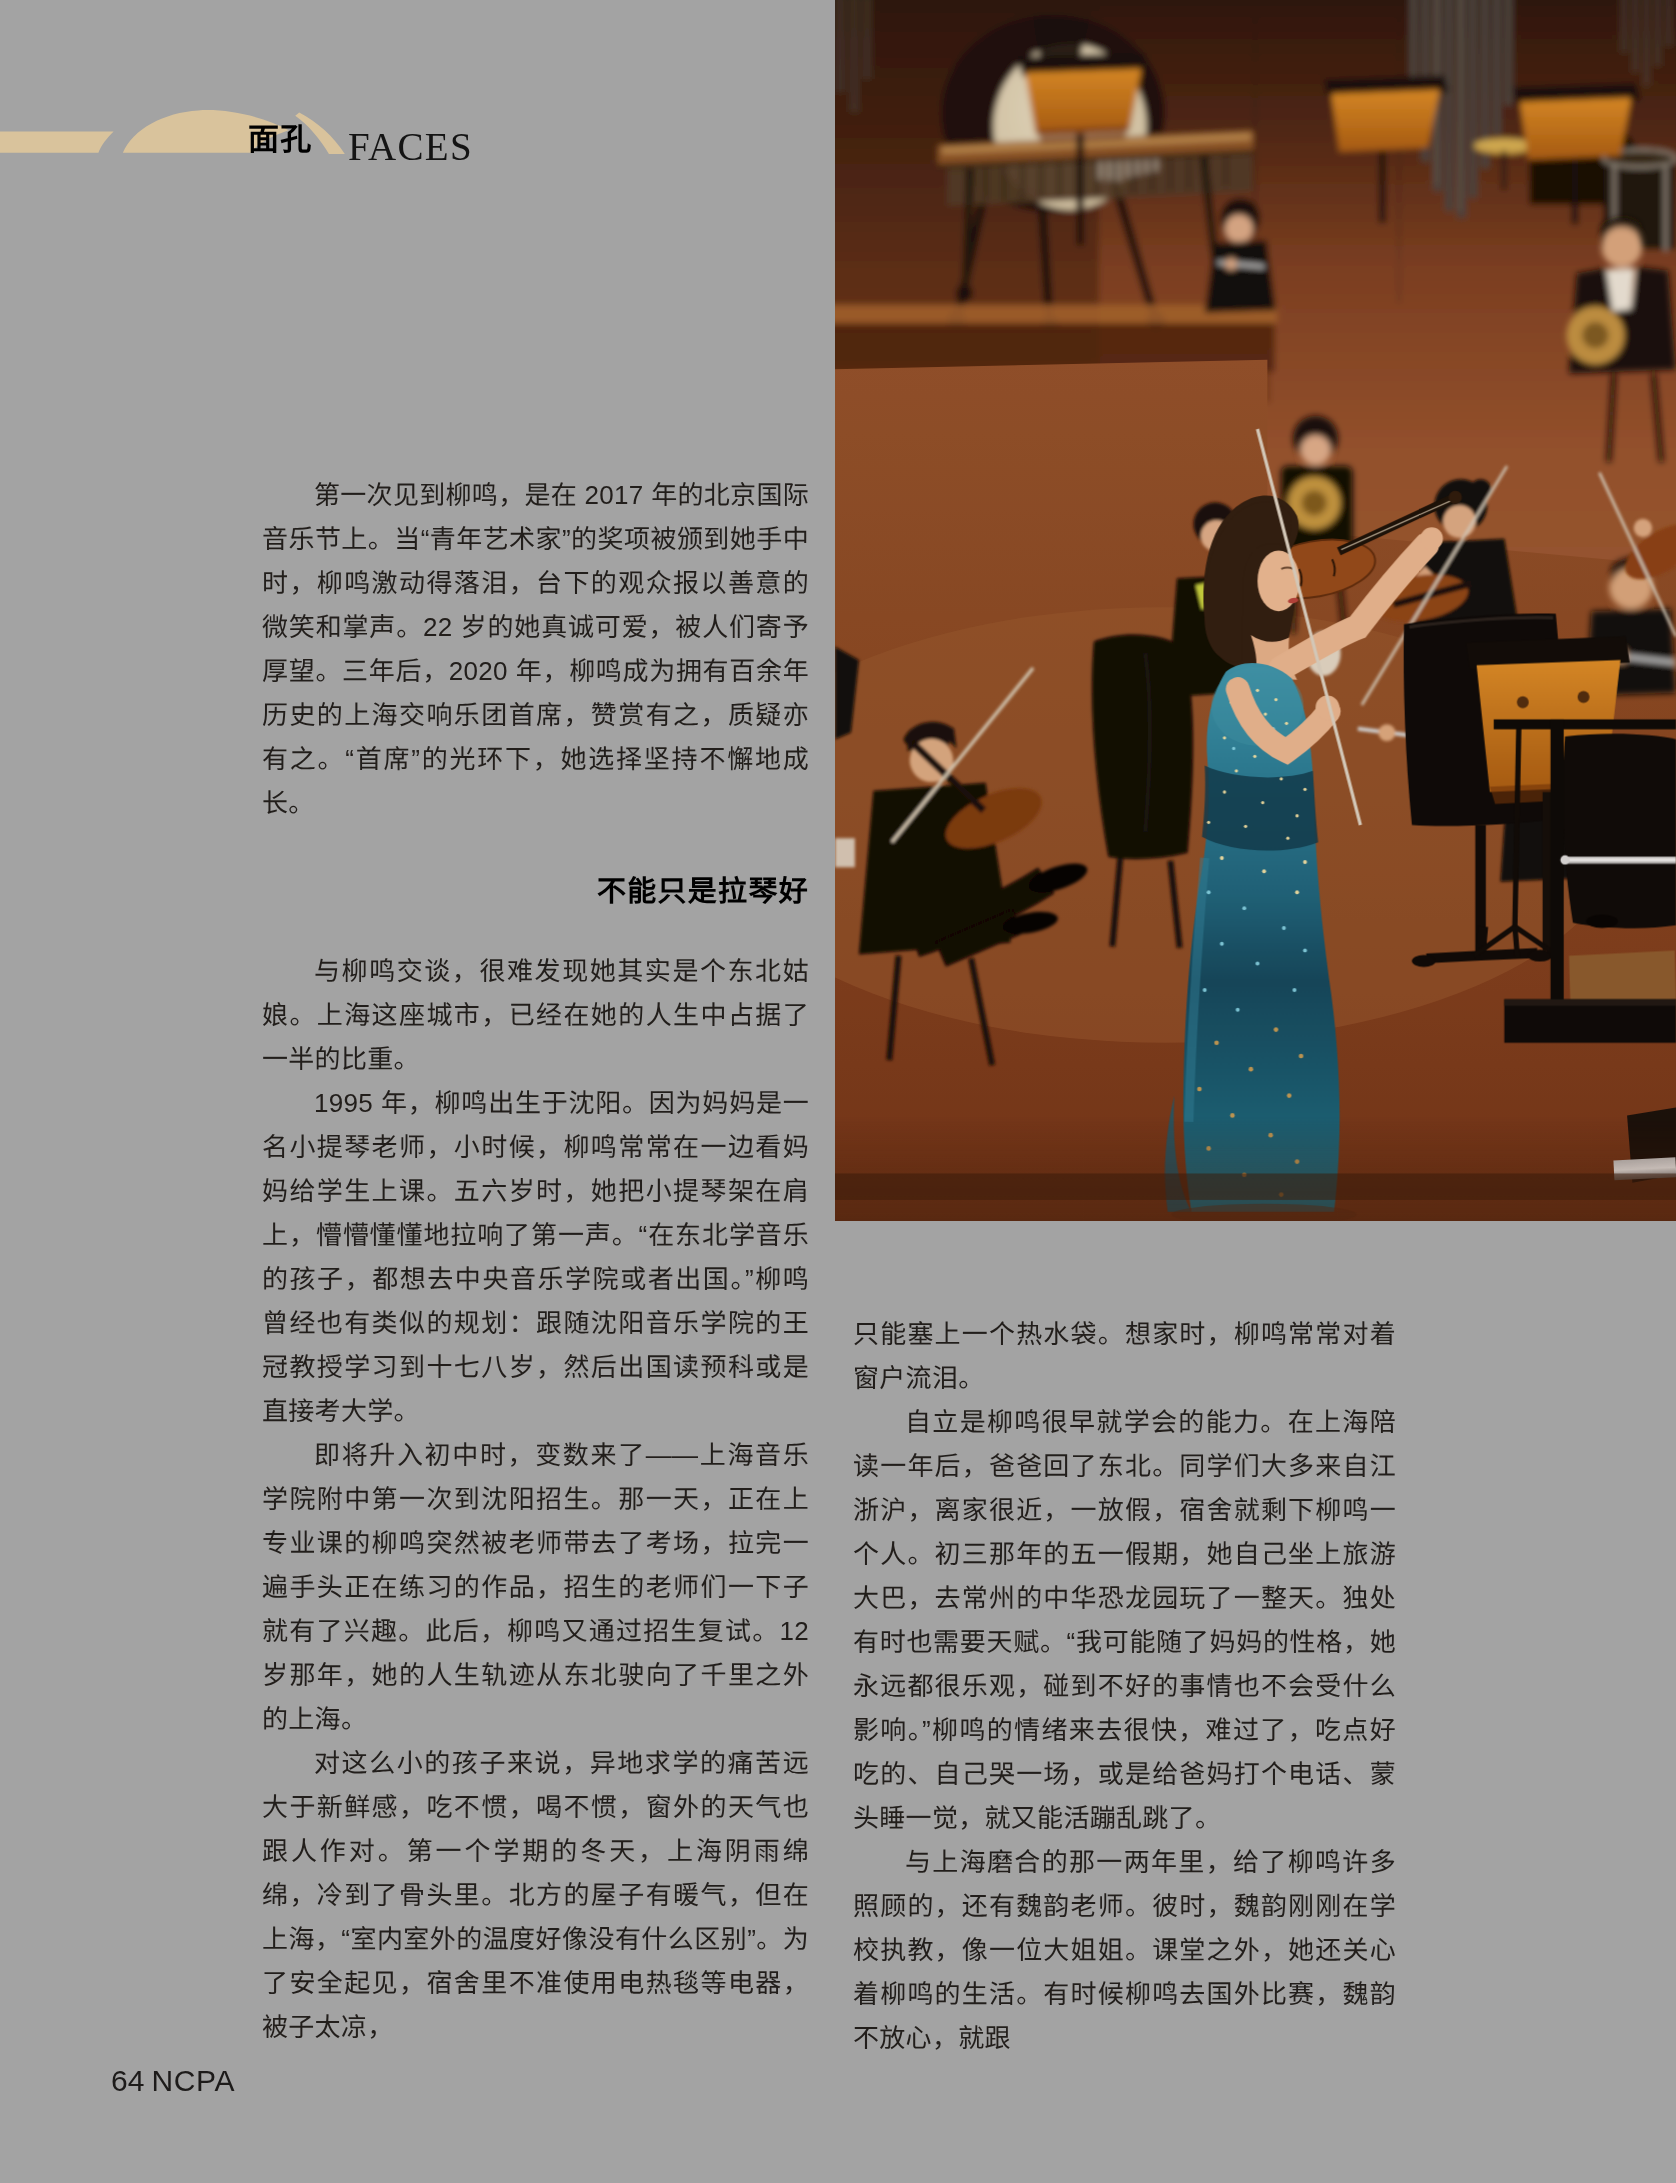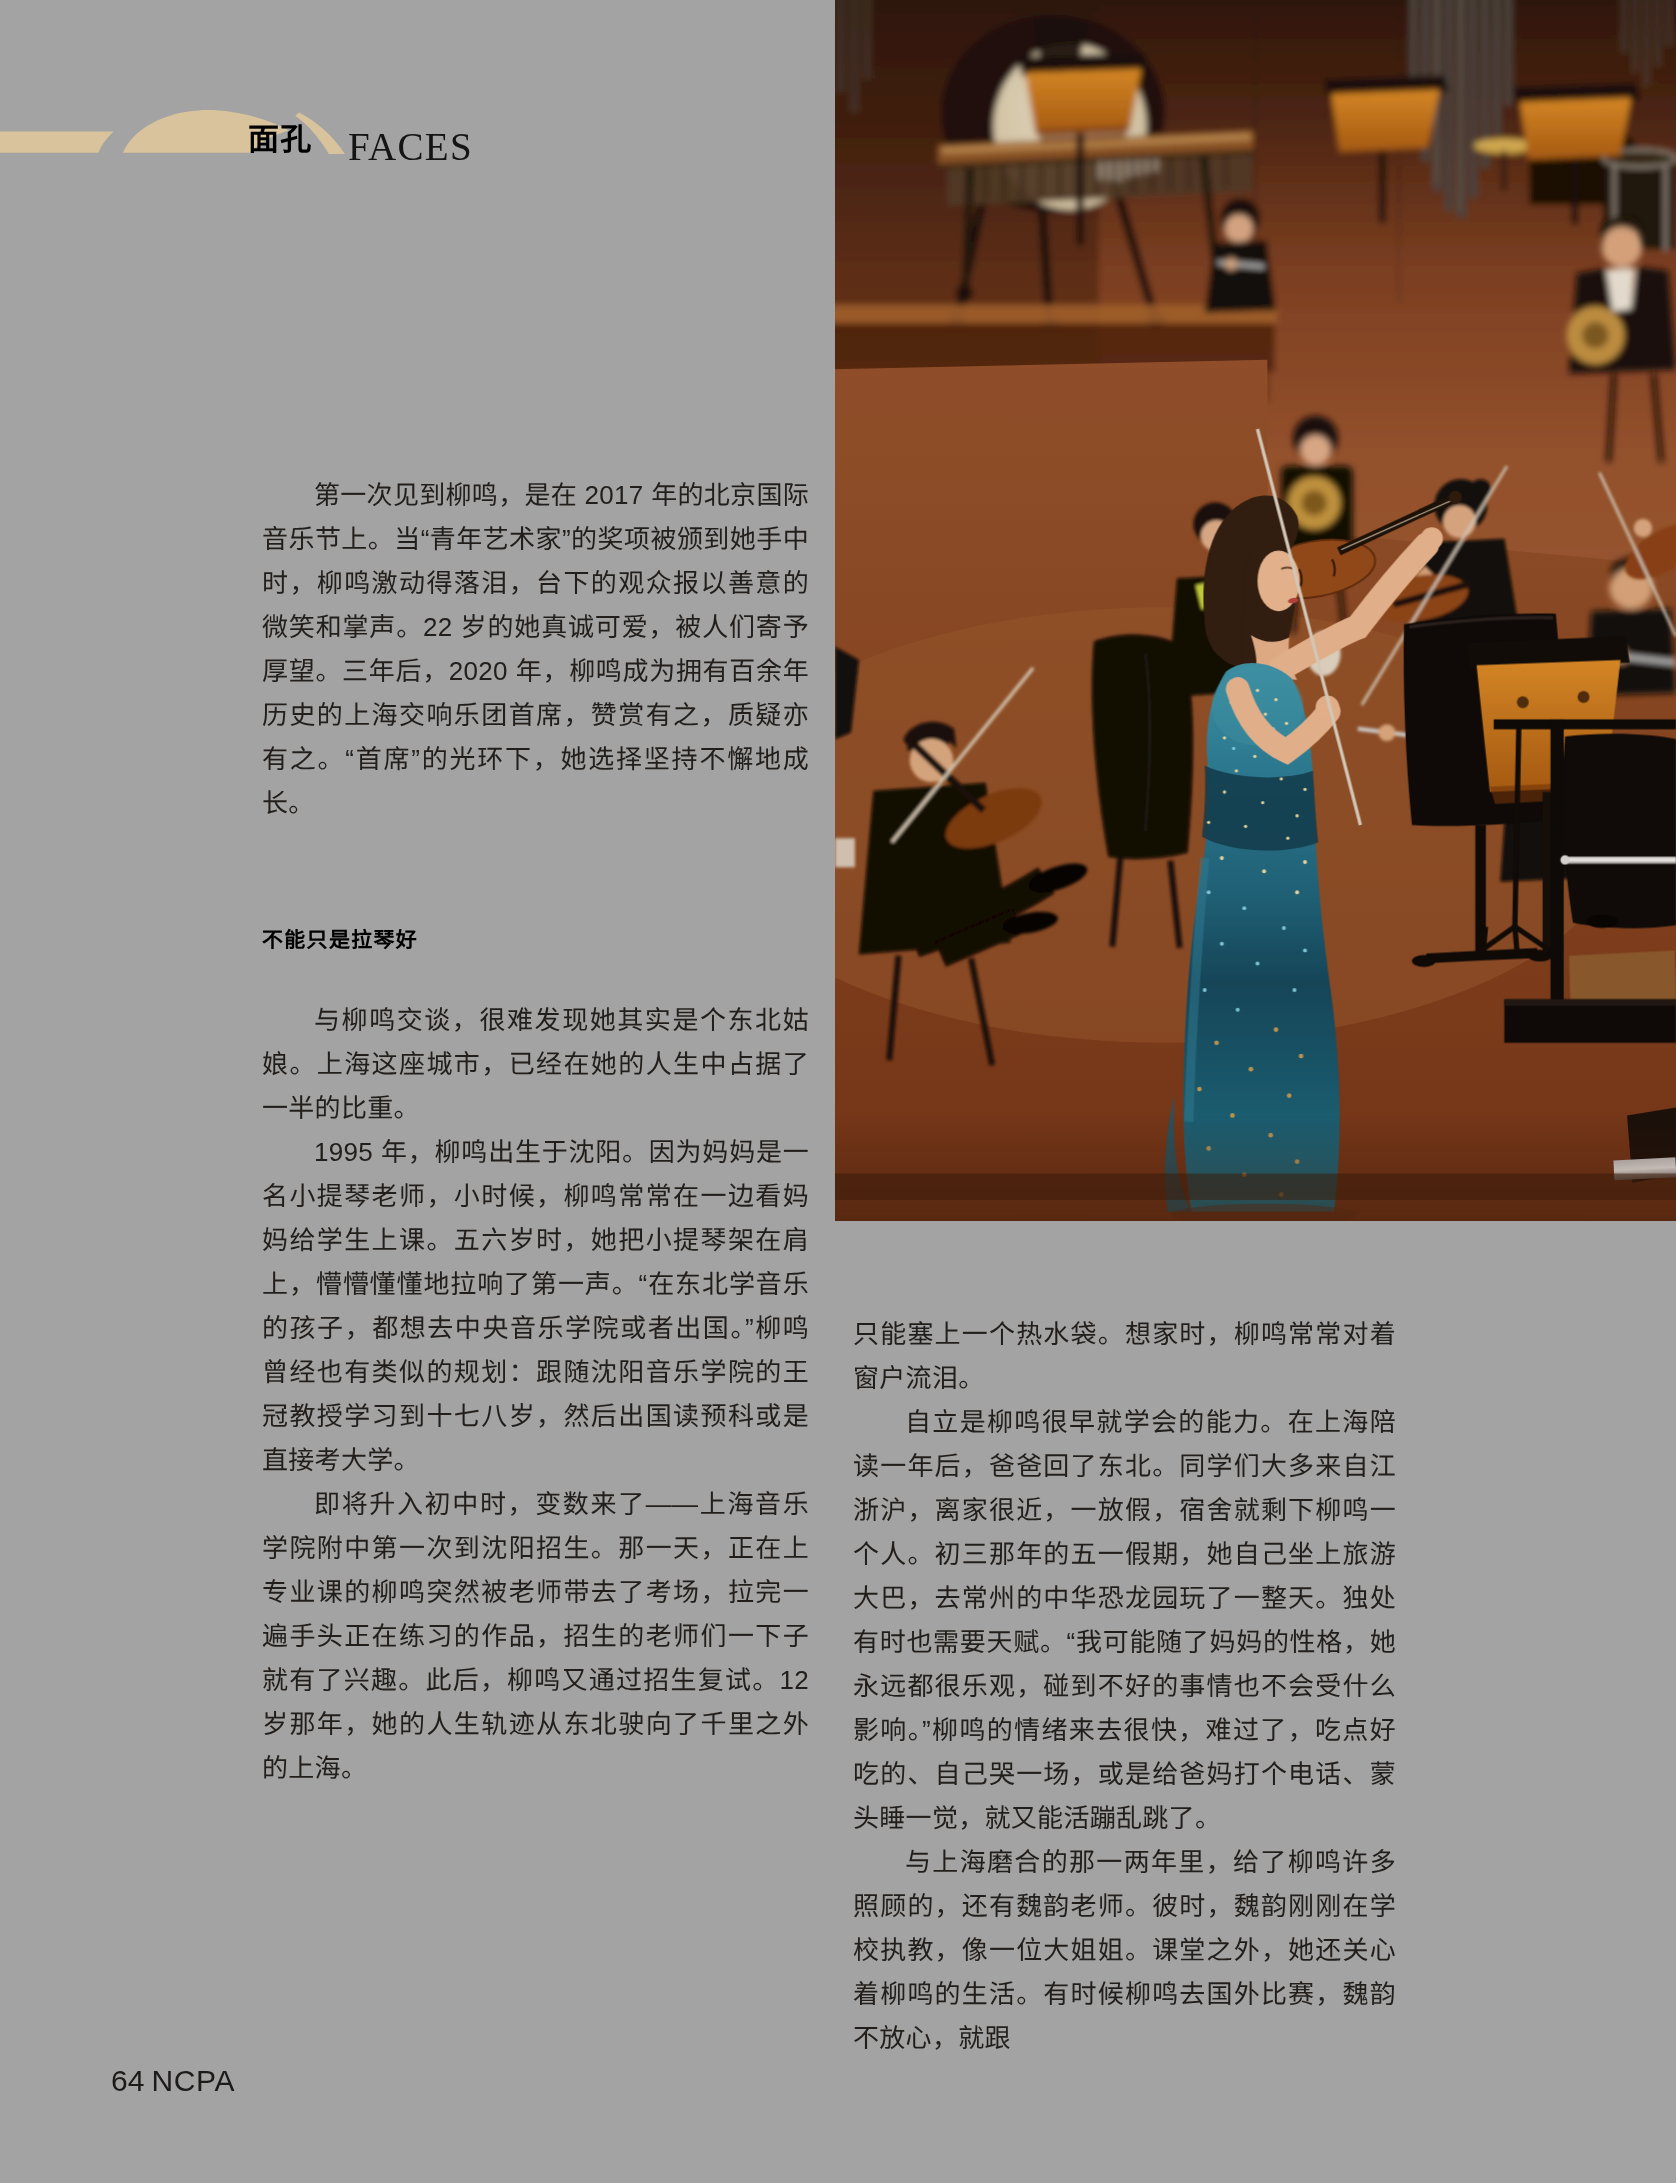--- a/index.html
+++ b/index.html
@@ -20,22 +20,22 @@
          overflow:hidden;background:#8a4a28;}
   .photo svg{display:block;}
 
   
   .col{position:absolute;font-size:26px;line-height:44px;color:#221e1b;
        text-align:justify;letter-spacing:0.3px;}
   .col-left{left:262px;top:473px;width:547px;}
   .col-right{left:853px;top:1312px;width:543px;}
   .col p{margin:0;}
   .col p.indent{text-indent:2em;}
-  .col h2{font-size:21px;font-weight:700;color:#000;margin:93px 0 36px 0;
-          line-height:44px;letter-spacing:1.3px;text-align:left;}
+  .col h2{font-size:29px;font-weight:700;color:#000;margin:44px 0 36px 0;
+          line-height:44px;letter-spacing:1.3px;text-align:right;}
 
   
   .footer{position:absolute;left:111px;top:2064px;display:flex;align-items:baseline;
           gap:7px;font-size:30px;color:#1d1b1a;}
   .footer .brand{letter-spacing:0.7px;font-weight:400;}
 </style>
 </head>
 <body>
 
 <div class="page">
@@ -427,20 +427,21 @@
     </svg>
   </figure>
 
   <main>
     <section class="col col-left">
       <p class="indent">第一次见到柳鸣，是在 2017 年的北京国际音乐节上。当“青年艺术家”的奖项被颁到她手中时，柳鸣激动得落泪，台下的观众报以善意的微笑和掌声。22 岁的她真诚可爱，被人们寄予厚望。三年后，2020 年，柳鸣成为拥有百余年历史的上海交响乐团首席，赞赏有之，质疑亦有之。“首席”的光环下，她选择坚持不懈地成长。</p>
       <h2>不能只是拉琴好</h2>
       <p class="indent">与柳鸣交谈，很难发现她其实是个东北姑娘。上海这座城市，已经在她的人生中占据了一半的比重。</p>
       <p class="indent">1995 年，柳鸣出生于沈阳。因为妈妈是一名小提琴老师，小时候，柳鸣常常在一边看妈妈给学生上课。五六岁时，她把小提琴架在肩上，懵懵懂懂地拉响了第一声。“在东北学音乐的孩子，都想去中央音乐学院或者出国。”柳鸣曾经也有类似的规划：跟随沈阳音乐学院的王冠教授学习到十七八岁，然后出国读预科或是直接考大学。</p>
       <p class="indent">即将升入初中时，变数来了——上海音乐学院附中第一次到沈阳招生。那一天，正在上专业课的柳鸣突然被老师带去了考场，拉完一遍手头正在练习的作品，招生的老师们一下子就有了兴趣。此后，柳鸣又通过招生复试。12 岁那年，她的人生轨迹从东北驶向了千里之外的上海。</p>
+      <p class="indent">对这么小的孩子来说，异地求学的痛苦远大于新鲜感，吃不惯，喝不惯，窗外的天气也跟人作对。第一个学期的冬天，上海阴雨绵绵，冷到了骨头里。北方的屋子有暖气，但在上海，“室内室外的温度好像没有什么区别”。为了安全起见，宿舍里不准使用电热毯等电器，被子太凉，</p>
     </section>
     <section class="col col-right">
       <p>只能塞上一个热水袋。想家时，柳鸣常常对着窗户流泪。</p>
       <p class="indent">自立是柳鸣很早就学会的能力。在上海陪读一年后，爸爸回了东北。同学们大多来自江浙沪，离家很近，一放假，宿舍就剩下柳鸣一个人。初三那年的五一假期，她自己坐上旅游大巴，去常州的中华恐龙园玩了一整天。独处有时也需要天赋。“我可能随了妈妈的性格，她永远都很乐观，碰到不好的事情也不会受什么影响。”柳鸣的情绪来去很快，难过了，吃点好吃的、自己哭一场，或是给爸妈打个电话、蒙头睡一觉，就又能活蹦乱跳了。</p>
       <p class="indent">与上海磨合的那一两年里，给了柳鸣许多照顾的，还有魏韵老师。彼时，魏韵刚刚在学校执教，像一位大姐姐。课堂之外，她还关心着柳鸣的生活。有时候柳鸣去国外比赛，魏韵不放心，就跟</p>
     </section>
   </main>
 
   <footer class="footer">
     <span class="num">64</span>

